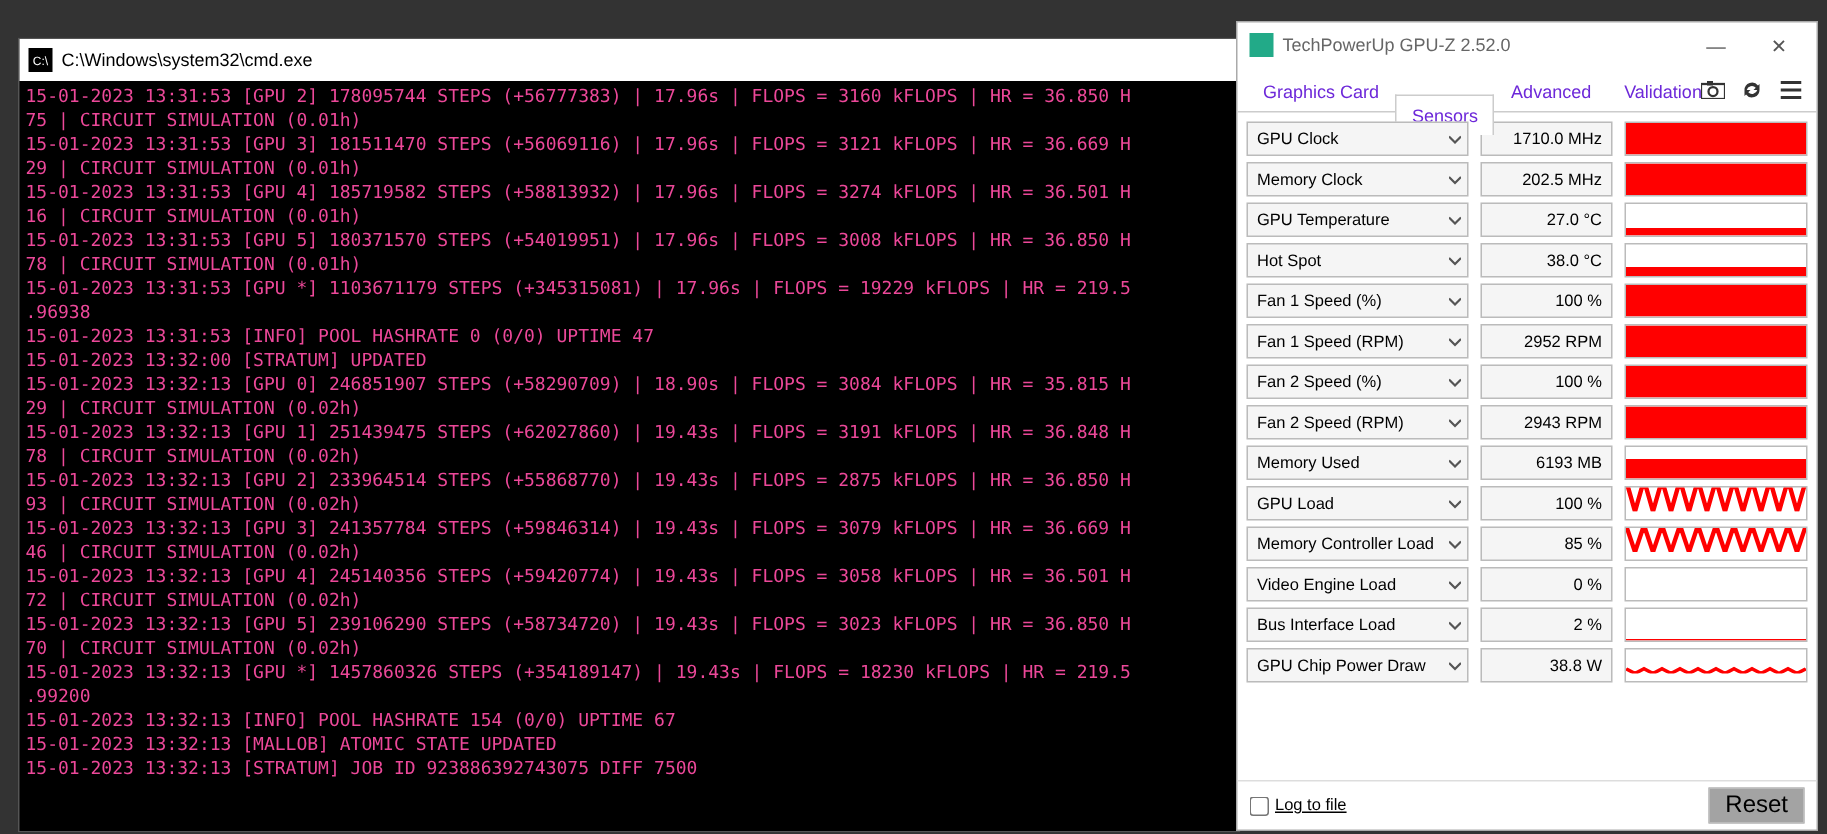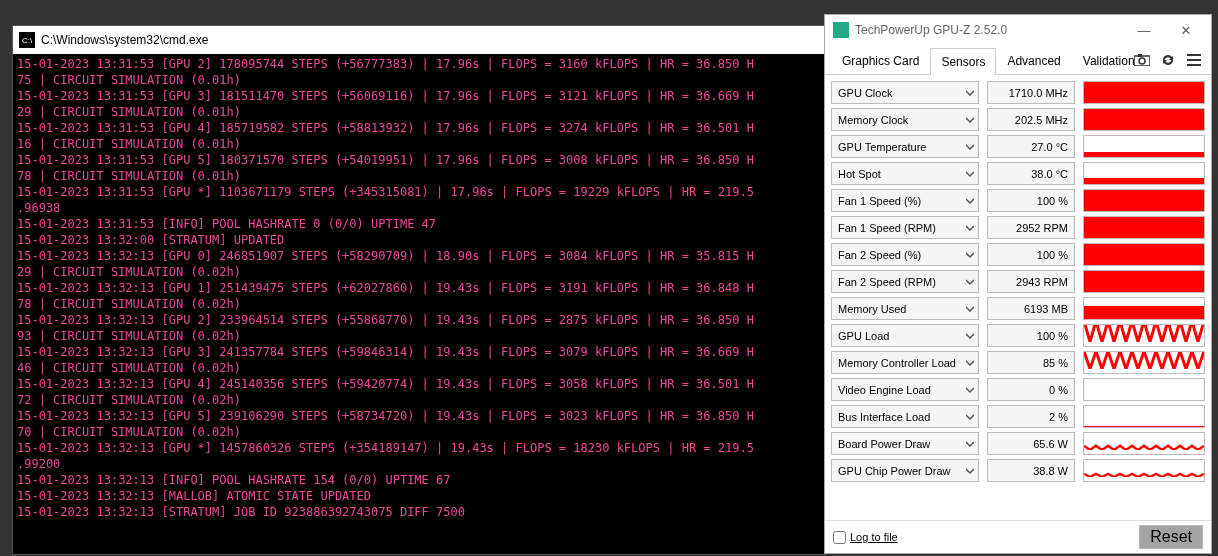--- a/index.html
+++ b/index.html
@@ -12,22 +12,22 @@
 
 .gpuz-window { position: absolute; left: 824px; top: 14px; width: 388px; height: 540px; background: #fff; border: 1px solid #aaa; display: flex; flex-direction: column; }
 .gpuz-titlebar { height: 30px; display: flex; align-items: center; padding: 0 4px 0 8px; font-size: 12px; color: #666; }
 .gpuz-titlebar .gicon { width: 16px; height: 16px; background: #2a8; margin-right: 6px; }
 .gpuz-titlebar .tbtns { margin-left: auto; display: flex; gap: 0; }
 .gpuz-titlebar .tbtn { width: 42px; height: 28px; display: flex; align-items: center; justify-content: center; color: #555; font-size: 13px; }
 .gpuz-iconrow { position: absolute; right: 8px; top: 36px; display: flex; gap: 8px; }
 .gpuz-iconrow .ic { width: 18px; height: 18px; display: flex; align-items: center; justify-content: center; color: #333; font-size: 14px; }
 
 .tabs { display: flex; border-bottom: 1px solid #ccc; padding: 0 6px; margin-top: 2px; }
-.tab { padding: 6px 10px; font-size: 12px; color: #000000; border: 1px solid transparent; border-bottom: none; }
-.tab.active { border-color: #ccc; background: #fff; position: relative; top: 1px; }
+.tab { padding: 6px 10px; font-size: 12px; color: #6d28d9; border: 1px solid transparent; border-bottom: none; }
+.tab.active { border-color: #ccc; background: #fff; position: relative; top: 16px; }
 
 .sensors { flex: 1; overflow: hidden; padding: 4px 6px 0 6px; }
 .srow { display: flex; align-items: center; height: 27px; gap: 8px; }
 .sname { flex: 0 0 148px; height: 23px; border: 1px solid #bbb; background: #f5f5f5; display: flex; align-items: center; padding: 0 6px; font-size: 11px; position: relative; }
 .sname svg.dd { position: absolute; right: 4px; }
 .sval { flex: 0 0 88px; height: 23px; border: 1px solid #bbb; background: #f5f5f5; display: flex; align-items: center; justify-content: flex-end; padding: 0 6px; font-size: 11px; }
 .schart { flex: 1; height: 23px; border: 1px solid #bbb; background: #fff; position: relative; overflow: hidden; }
 .bar-full { position: absolute; bottom: 0; left: 0; right: 0; background: #ff0000; }
 .bar-jag { position: absolute; bottom: 0; left: 0; right: 0; }
 
@@ -229,31 +229,20 @@
       <div class="srow">
         <div class="sname">Bus Interface Load<svg class="dd" width="8" height="8" viewBox="0 0 8 8">
             <path d="M0 2l4 4 4-4" fill="none" stroke="#555" stroke-width="1.5"></path>
           </svg></div>
         <div class="sval">2 %</div>
         <div class="schart">
           <div class="bar-full" style="height:3%"></div>
         </div>
       </div>
       <div class="srow">
-        <div class="sname">Board Power Draw<svg class="dd" width="8" height="8" viewBox="0 0 8 8">
-            <path d="M0 2l4 4 4-4" fill="none" stroke="#555" stroke-width="1.5"></path>
-          </svg></div>
-        <div class="sval">65.6 W</div>
-        <div class="schart">
-          <div class="bar-jag"><svg width="100%" height="21" preserveAspectRatio="none" viewBox="0 0 80 21">
-              <polyline points="0,16.8 4,21 8,16.8 12,21 16,16.8 20,21 24,16.8 28,21 32,16.8 36,21 40,16.8 44,21 48,16.8 52,21 56,16.8 60,21 64,16.8 68,21 72,16.8 76,21 80,16.8" fill="none" stroke="#ff0000" stroke-width="2"></polyline>
-            </svg></div>
-        </div>
-      </div>
-      <div class="srow">
         <div class="sname">GPU Chip Power Draw<svg class="dd" width="8" height="8" viewBox="0 0 8 8">
             <path d="M0 2l4 4 4-4" fill="none" stroke="#555" stroke-width="1.5"></path>
           </svg></div>
         <div class="sval">38.8 W</div>
         <div class="schart">
           <div class="bar-jag"><svg width="100%" height="21" preserveAspectRatio="none" viewBox="0 0 80 21">
               <polyline points="0,17.85 4,21 8,17.85 12,21 16,17.85 20,21 24,17.85 28,21 32,17.85 36,21 40,17.85 44,21 48,17.85 52,21 56,17.85 60,21 64,17.85 68,21 72,17.85 76,21 80,17.85" fill="none" stroke="#ff0000" stroke-width="2"></polyline>
             </svg></div>
         </div>
       </div>

